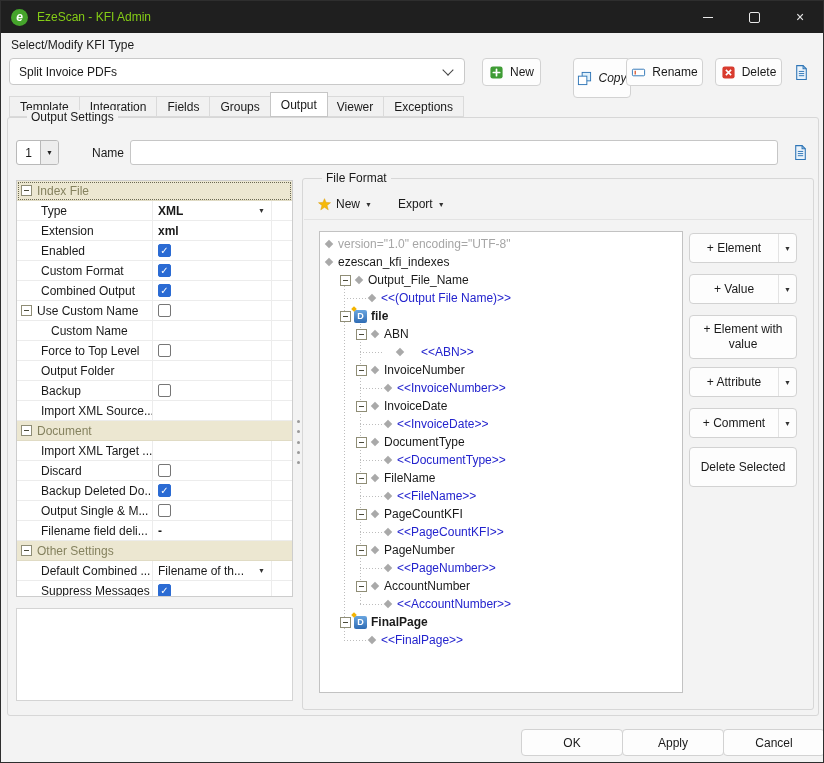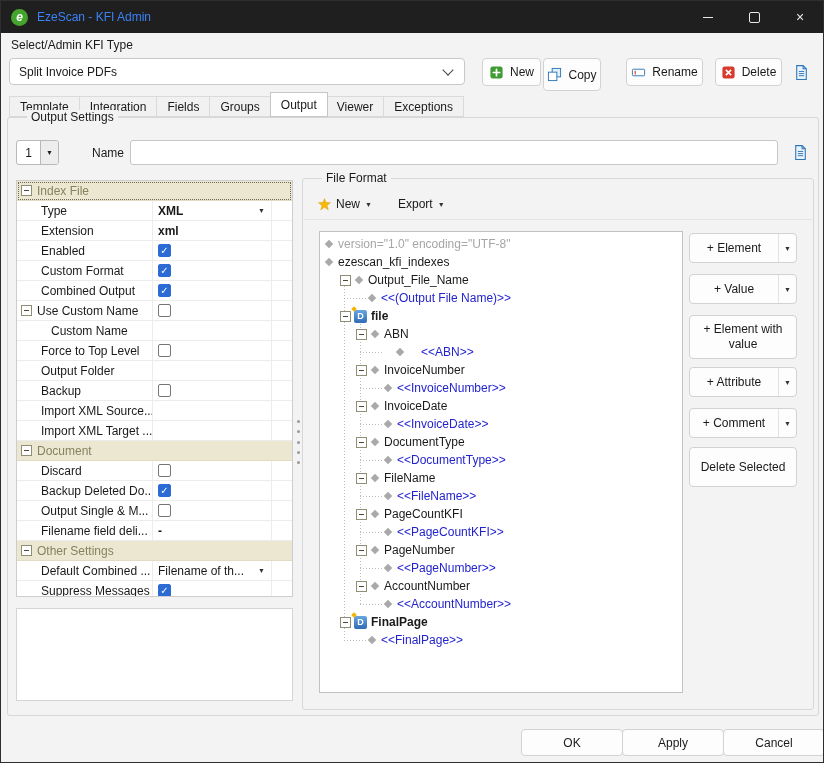--- a/index.html
+++ b/index.html
@@ -2,36 +2,36 @@
 <html><head>
 <meta charset="utf-8">
 <style>
   html,body{margin:0;padding:0;}
   body{font-family:"Liberation Sans","DejaVu Sans",sans-serif;font-size:12px;color:#1a1a1a;background:#9a9a9a;}
   .window{position:relative;width:824px;height:763px;background:#f3f3f3;border:1px solid #2e2e2e;box-sizing:border-box;overflow:hidden;}
 
   
   .titlebar{position:absolute;top:0;left:0;right:0;height:32px;background:#1f1f1f;display:flex;align-items:center;color:#e8e8e8;}
   .logo{width:17px;height:17px;border-radius:50%;background:#45a42b;margin-left:10px;display:flex;align-items:center;justify-content:center;color:#fff;font-weight:bold;font-size:12px;font-style:italic;flex-shrink:0;}
-  .tb-title{margin-left:9px;font-size:12px;color:#3b82f6;}
+  .tb-title{margin-left:9px;font-size:12px;color:#84cc16;}
   .win-controls{margin-left:auto;display:flex;height:32px;}
   .win-btn{width:46px;height:32px;display:flex;align-items:center;justify-content:center;}
   .glyph-min{width:10px;height:1px;background:#e8e8e8;display:block;}
   .glyph-max{width:9px;height:9px;border:1px solid #e8e8e8;border-radius:2px;display:block;}
   .glyph-close{font-size:14px;color:#e8e8e8;line-height:1;}
 
   .app{position:absolute;top:32px;left:0;right:0;bottom:0;}
   .lbl-select{position:absolute;left:10px;top:5px;}
 
   
   .combo{position:absolute;left:8px;top:25px;width:456px;height:27px;background:#fff;border:1px solid #c9c9c9;border-radius:4px;box-sizing:border-box;display:flex;align-items:center;padding-left:9px;}
   .chev{width:7px;height:7px;border-right:1.5px solid #444;border-bottom:1.5px solid #444;transform:rotate(45deg);margin-left:auto;margin-right:12px;margin-top:-4px;flex-shrink:0;}
   .btn{background:#fdfdfd;border:1px solid #d2d2d2;border-radius:4px;box-sizing:border-box;display:flex;align-items:center;justify-content:center;gap:6px;color:#1a1a1a;}
   .btn-new{position:absolute;left:481px;top:25px;width:59px;height:28px;}
-  .btn-copy{position:absolute;left:542px;top:25px;width:58px;height:33px;}
+  .btn-copy{position:absolute;left:572px;top:25px;width:58px;height:40px;font-style:italic;}
   .btn-rename{position:absolute;left:625px;top:25px;width:77px;height:28px;}
   .btn-delete{position:absolute;left:714px;top:25px;width:67px;height:28px;}
   .btn-doc-top{position:absolute;left:786px;top:26px;width:28px;height:26px;display:flex;align-items:center;justify-content:center;border-radius:4px;}
 
   
   .tabs{position:absolute;left:8px;top:59px;height:25px;display:flex;align-items:flex-end;}
   .tab{height:21px;line-height:21px;padding:0 10px;background:#f1f1f1;border:1px solid #dadada;border-left:none;box-sizing:border-box;white-space:nowrap;}
   .tab:first-child{border-left:1px solid #dadada;}
   .tab.active{height:25px;line-height:24px;background:#fff;border:1px solid #c6c6c6;position:relative;z-index:2;margin:0 -1px;}
 
@@ -120,21 +120,21 @@
           <span class="glyph-max"></span>
         </div>
       <div class="win-btn">
           <span class="glyph-close">×</span>
         </div>
     </div>
   </div>
 
   <div class="app">
 
-    <div class="lbl-select">Select/Admin KFI Type</div>
+    <div class="lbl-select">Select/Modify KFI Type</div>
 
     <div class="combo">
       <span>Split Invoice PDFs</span>
       <span class="chev"></span>
     </div>
 
     <div class="btn btn-new">
       <svg width="15" height="15" viewBox="0 0 16 16">
           <rect x="1.5" y="1.5" width="13" height="13" rx="2.5" fill="#3f9c35"></rect>
           <path d="M8 4.6v6.8M4.6 8h6.8" stroke="#fff" stroke-width="1.8" stroke-linecap="round"></path>
@@ -286,30 +286,30 @@
             </div>
             <div class="pg-fill"></div>
           </div>
           <div class="pg-row">
             <div class="pg-label ind1">
               <span>Import XML Source...</span>
             </div>
             <div class="pg-value"></div>
             <div class="pg-fill"></div>
           </div>
-          <div class="pg-row">
-            <div class="pg-label ind1">
-              <span>Import XML Target ...</span>
-            </div>
-            <div class="pg-value"></div>
-            <div class="pg-fill"></div>
-          </div>
           <div class="pg-row pg-section">
             <span class="expbox"></span>
             <span>Document</span>
+          </div>
+          <div class="pg-row">
+            <div class="pg-label ind1">
+              <span>Import XML Target ...</span>
+            </div>
+            <div class="pg-value"></div>
+            <div class="pg-fill"></div>
           </div>
           <div class="pg-row">
             <div class="pg-label ind1">
               <span>Discard</span>
             </div>
             <div class="pg-value">
               <span class="cb"></span>
             </div>
             <div class="pg-fill"></div>
           </div>

